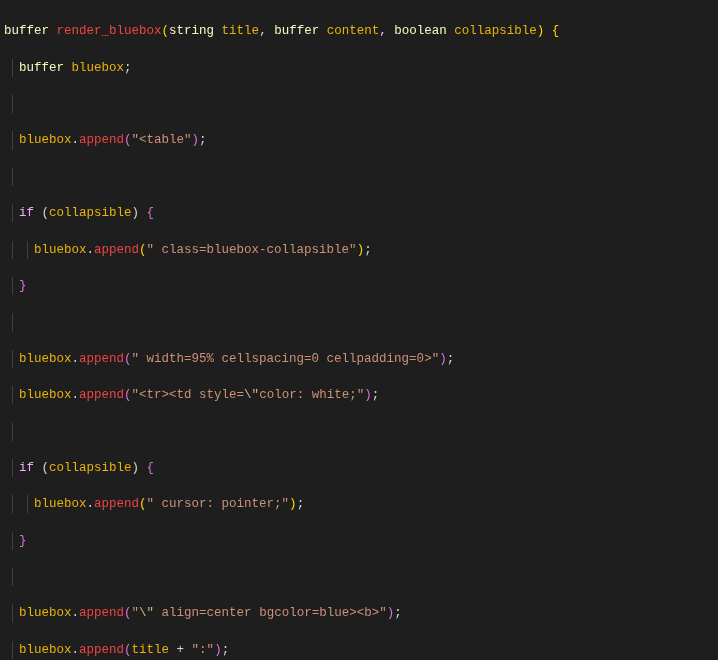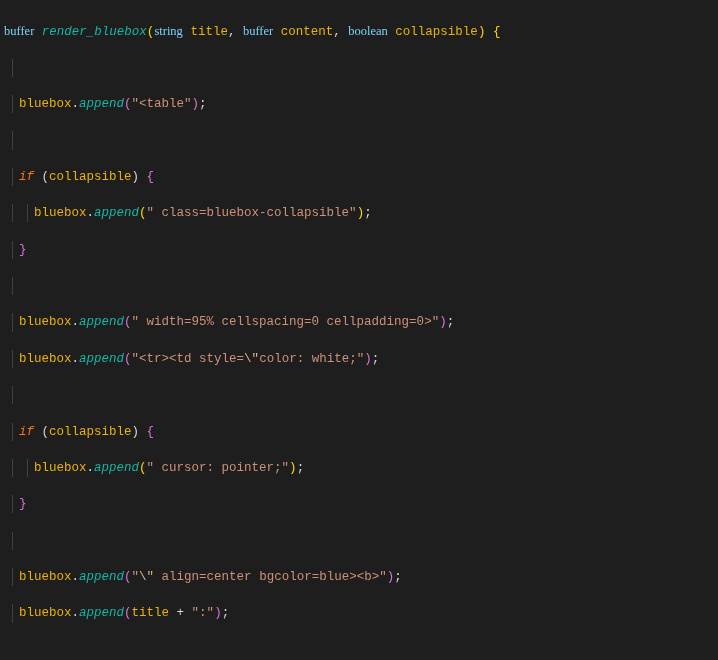--- a/index.html
+++ b/index.html
@@ -22,35 +22,36 @@
     position: relative;
     height: 18.2px;
   }
   .guide {
     position: absolute;
     top: 0;
     bottom: 0;
     width: 1px;
     background: #404040;
   }
-  .tk-type    { color: #7dd3fc; font-family: Liberation Serif, serif; }
-  .tk-control { color: #f97316; font-style: italic; }
-  .tk-func    { color: #14b8a6; font-style: italic; }
+  .tk-type    { color: #fef9c3; }
+  .tk-control { color: #f0abfc; }
+  .tk-func    { color: #ef4444; }
   .tk-ident   { color: #eab308; }
   .tk-string  { color: #ce9178; }
   .tk-escape  { color: #d7ba7d; }
   .tk-punc    { color: #d4d4d4; }
   .tk-brace   { color: #ffd700; }
   .tk-brace2  { color: #da70d6; }
 </style>
 </head>
 <body>
 
 <div class="editor">
 <div class="line"><span class="tk-type">buffer</span><span> </span><span class="tk-func">render_bluebox</span><span class="tk-brace">(</span><span class="tk-type">string</span><span> </span><span class="tk-ident">title</span><span class="tk-punc">, </span><span class="tk-type">buffer</span><span> </span><span class="tk-ident">content</span><span class="tk-punc">, </span><span class="tk-type">boolean</span><span> </span><span class="tk-ident">collapsible</span><span class="tk-brace">) </span><span class="tk-brace">{</span></div>
+<div class="line"><span class="guide" style="left:8px"></span><span>  </span><span class="tk-type">buffer</span><span> </span><span class="tk-ident">bluebox</span><span class="tk-punc">;</span></div>
 <div class="line"><span class="guide" style="left:8px"></span></div>
 <div class="line"><span class="guide" style="left:8px"></span><span>  </span><span class="tk-ident">bluebox</span><span class="tk-punc">.</span><span class="tk-func">append</span><span class="tk-brace2">(</span><span class="tk-string">"&lt;table"</span><span class="tk-brace2">)</span><span class="tk-punc">;</span></div>
 <div class="line"><span class="guide" style="left:8px"></span></div>
 <div class="line"><span class="guide" style="left:8px"></span><span>  </span><span class="tk-control">if</span><span class="tk-punc"> (</span><span class="tk-ident">collapsible</span><span class="tk-punc">) </span><span class="tk-brace2">{</span></div>
 <div class="line"><span class="guide" style="left:8px"></span><span class="guide" style="left:23px"></span><span>    </span><span class="tk-ident">bluebox</span><span class="tk-punc">.</span><span class="tk-func">append</span><span class="tk-brace">(</span><span class="tk-string">" class=bluebox-collapsible"</span><span class="tk-brace">)</span><span class="tk-punc">;</span></div>
 <div class="line"><span class="guide" style="left:8px"></span><span>  </span><span class="tk-brace2">}</span></div>
 <div class="line"><span class="guide" style="left:8px"></span></div>
 <div class="line"><span class="guide" style="left:8px"></span><span>  </span><span class="tk-ident">bluebox</span><span class="tk-punc">.</span><span class="tk-func">append</span><span class="tk-brace2">(</span><span class="tk-string">" width=95% cellspacing=0 cellpadding=0&gt;"</span><span class="tk-brace2">)</span><span class="tk-punc">;</span></div>
 <div class="line"><span class="guide" style="left:8px"></span><span>  </span><span class="tk-ident">bluebox</span><span class="tk-punc">.</span><span class="tk-func">append</span><span class="tk-brace2">(</span><span class="tk-string">"&lt;tr&gt;&lt;td style=</span><span class="tk-escape">\"</span><span class="tk-string">color: white;"</span><span class="tk-brace2">)</span><span class="tk-punc">;</span></div>
 <div class="line"><span class="guide" style="left:8px"></span></div>

